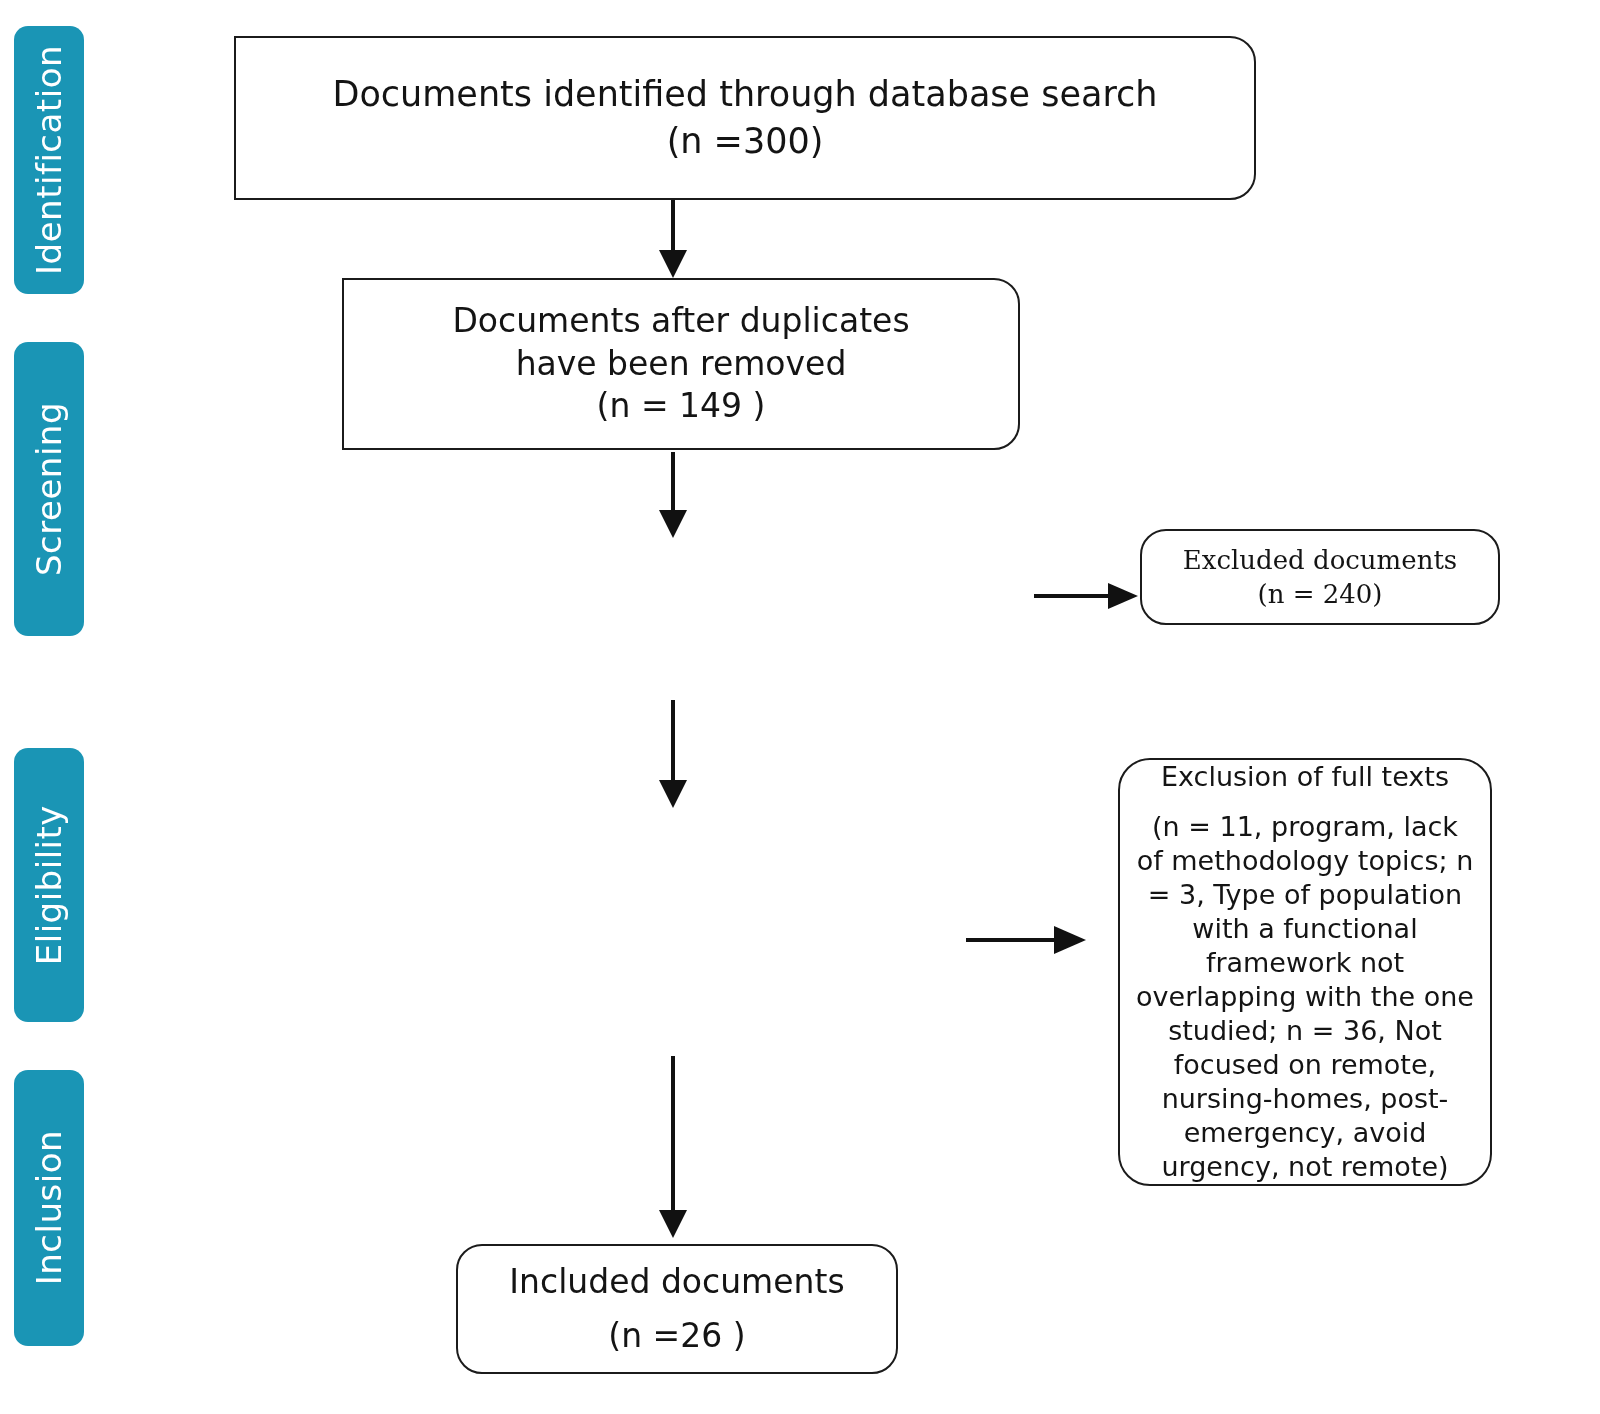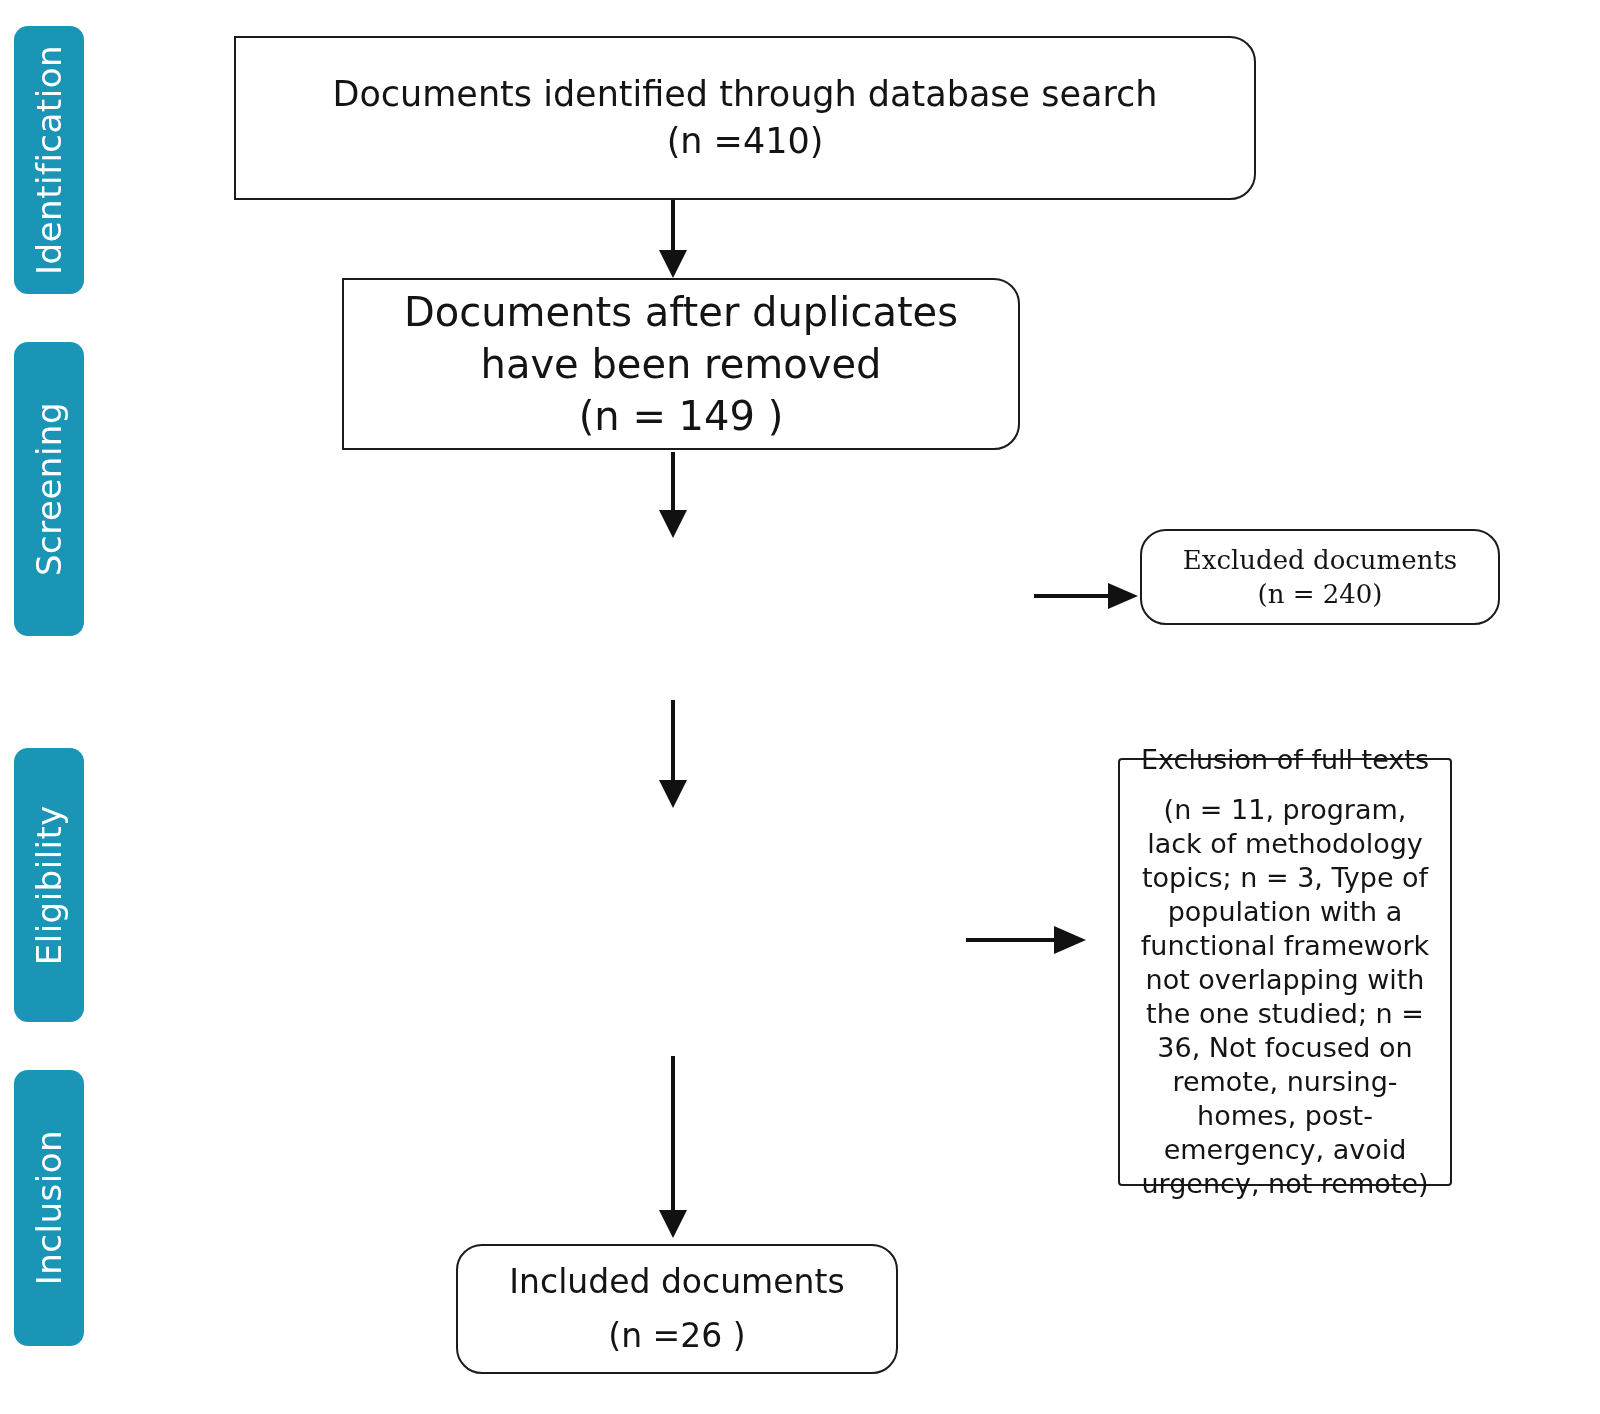--- a/index.html
+++ b/index.html
@@ -60,21 +60,21 @@
   
   #node-identified {
     left: 234px; top: 36px; width: 1022px; height: 164px;
     border-radius: 0 26px 26px 0;
     font-size: 35px;
     line-height: 1.34;
   }
   #node-duplicates {
     left: 342px; top: 278px; width: 678px; height: 172px;
     border-radius: 0 26px 26px 0;
-    font-size: 40px;
+    font-size: 33px;
     line-height: 1.30;
   }
   #node-selected {
     left: 448px; top: 541px; width: 538px; height: 118px;
     border-radius: 0 26px 26px 0;
     font-size: 33px;
     line-height: 1.30;
   }
   #node-excluded {
     left: 1140px; top: 529px; width: 360px; height: 96px;
@@ -84,22 +84,22 @@
     line-height: 1.32;
   }
   #node-fulltexts {
     left: 430px; top: 868px; width: 496px; height: 158px;
     border-radius: 26px;
     font-size: 33px;
     line-height: 1.28;
   }
   #node-fulltexts .gap { height: 18px; }
   #node-exclusion {
-    left: 1118px; top: 758px; width: 334px; height: 428px;
-    border-radius: 4px;
+    left: 1118px; top: 758px; width: 374px; height: 428px;
+    border-radius: 32px;
     font-size: 27px;
     line-height: 1.26;
     padding: 10px 16px;
   }
   #node-exclusion .body {
     margin-top: 16px;
     white-space: pre-line;
   }
   #node-included {
     left: 456px; top: 1244px; width: 442px; height: 130px;
@@ -129,21 +129,21 @@
   <div class="stage-pill" id="pill-eligibility" style="left:14px; top:748px; width:70px; height:274px;">
     <span class="stage-text">Eligibility</span>
   </div>
 
   <div class="stage-pill" id="pill-inclusion" style="left:14px; top:1070px; width:70px; height:276px;">
     <span class="stage-text">Inclusion</span>
   </div>
 
   <div class="node" id="node-identified">
     <span class="line">Documents identified through database search</span>
-    <span class="line">(n =410)</span>
+    <span class="line">(n =300)</span>
   </div>
 
   <div class="conn" style="left:652px; top:200px;">
     <svg width="42" height="80" viewBox="0 0 42 80">
       <line x1="21" y1="0" x2="21" y2="56" stroke="#111111" stroke-width="4"></line>
       <polygon points="21,78 7,50 35,50" fill="#111111"></polygon>
     </svg>
   </div>
 
   <div class="node" id="node-duplicates">

